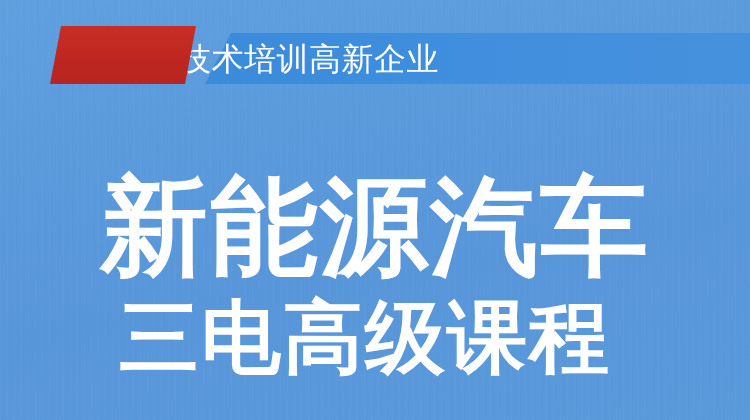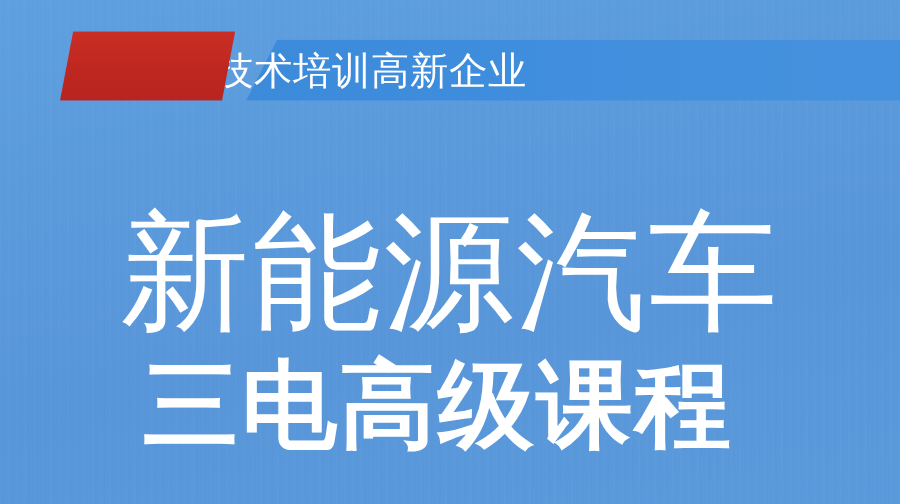--- a/index.html
+++ b/index.html
@@ -116,21 +116,21 @@
 
   .main-title {
     position: absolute;
     left: 0;
     top: 168px;
     width: 750px;
     text-align: center;
     color: #FFFFFF;
     font-size: 108px;
     line-height: 118px;
-    font-weight: normal;
+    font-weight: bold;
     letter-spacing: 2px;
     white-space: nowrap;
   }
 
   .sub-title {
     position: absolute;
     left: 0;
     top: 294px;
     width: 730px;
     text-align: center;

